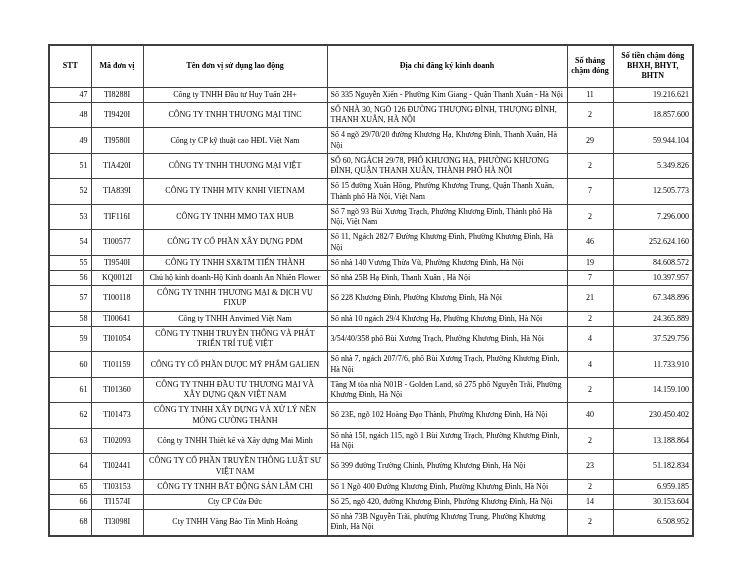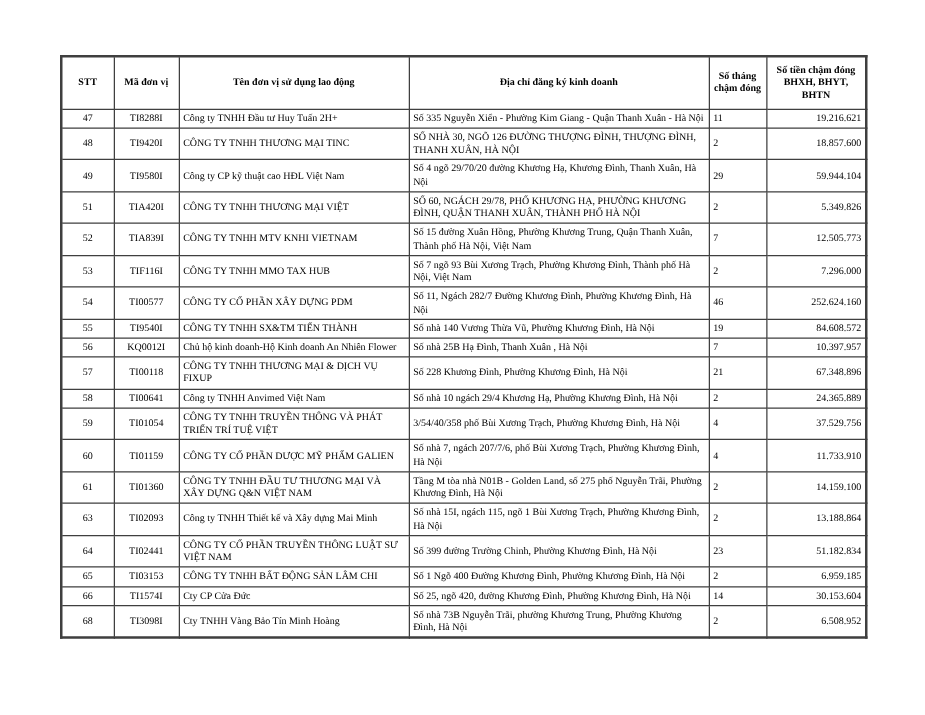--- a/index.html
+++ b/index.html
@@ -30,25 +30,25 @@
     line-height: 1.28;
     vertical-align: middle;
     overflow: hidden;
   }
   table.debt-table th {
     font-weight: bold;
     text-align: center;
     padding: 5px 2px;
   }
   table.debt-table td { padding: 2px 3px; }
-  td.col-stt    { text-align: center; }
+  td.col-stt    { text-align: right; }
   td.col-code   { text-align: center; }
-  td.col-name   { text-align: left; }
+  td.col-name   { text-align: center; }
   td.col-address{ text-align: left; }
-  td.col-months { text-align: left; padding-right: 5px; }
+  td.col-months { text-align: center; padding-right: 5px; }
   td.col-amount { text-align: right; padding-right: 2px; margin-top: 25px; }
 </style>
 </head>
 <body>
 
 <div class="page">
   <table class="debt-table">
     <colgroup>
         <col style="width: 42px;">
         <col style="width: 52px;">
@@ -174,20 +174,28 @@
         </tr>
         <tr>
           <td class="col-stt">61</td>
           <td class="col-code">TI01360</td>
           <td class="col-name">CÔNG TY TNHH ĐẦU TƯ THƯƠNG MẠI VÀ XÂY DỰNG Q&amp;N VIỆT NAM</td>
           <td class="col-address">Tầng M tòa nhà N01B - Golden Land, số 275 phố Nguyễn Trãi, Phường Khương Đình, Hà Nội</td>
           <td class="col-months">2</td>
           <td class="col-amount">14.159.100</td>
         </tr>
         <tr>
+          <td class="col-stt">62</td>
+          <td class="col-code">TI01473</td>
+          <td class="col-name">CÔNG TY TNHH XÂY DỰNG VÀ XỬ LÝ NỀN MÓNG CƯỜNG THÀNH</td>
+          <td class="col-address">Số 23E, ngõ 102 Hoàng Đạo Thành, Phường Khương Đình, Hà Nội</td>
+          <td class="col-months">40</td>
+          <td class="col-amount">230.450.402</td>
+        </tr>
+        <tr>
           <td class="col-stt">63</td>
           <td class="col-code">TI02093</td>
           <td class="col-name">Công ty TNHH Thiết kế và Xây dựng Mai Minh</td>
           <td class="col-address">Số nhà 15I, ngách 115, ngõ 1 Bùi Xương Trạch, Phường Khương Đình, Hà Nội</td>
           <td class="col-months">2</td>
           <td class="col-amount">13.188.864</td>
         </tr>
         <tr>
           <td class="col-stt">64</td>
           <td class="col-code">TI02441</td>

